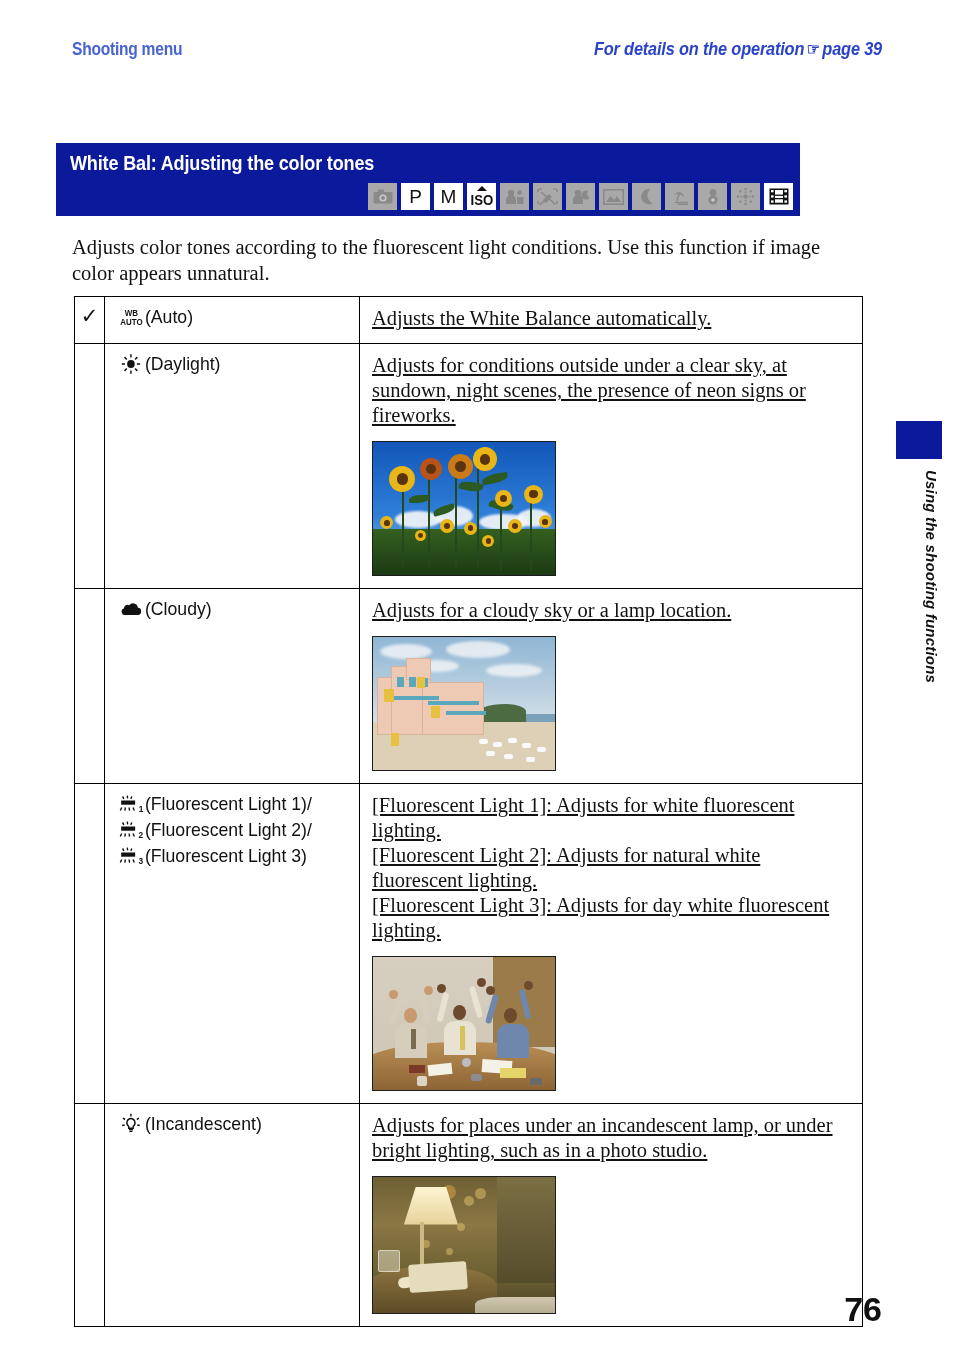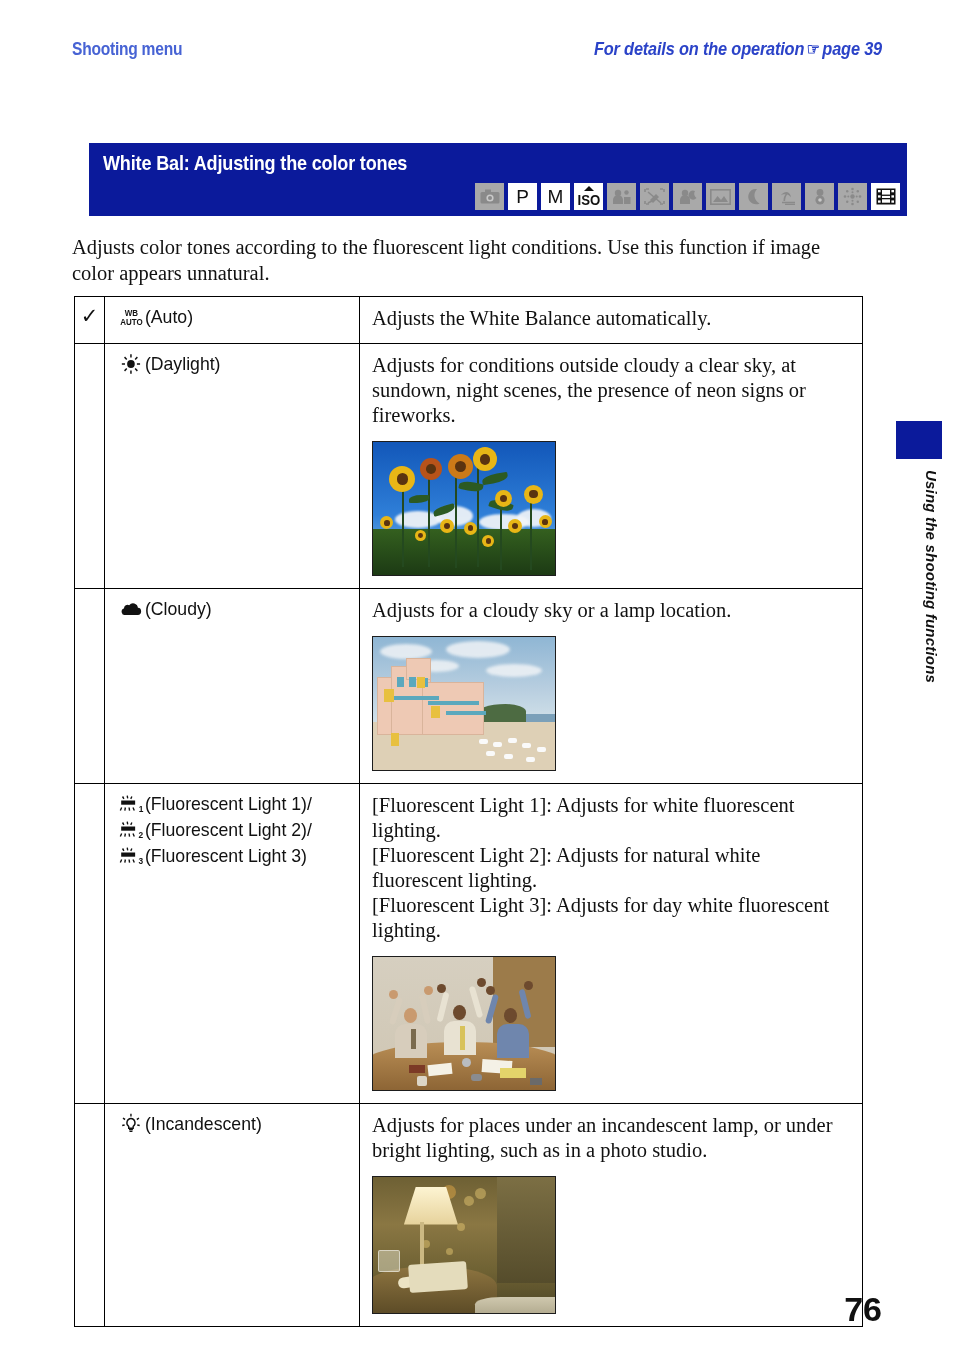--- a/index.html
+++ b/index.html
@@ -36,22 +36,22 @@
     white-space: nowrap;
     letter-spacing: -0.2px;
     transform: scaleX(0.86);
     transform-origin: right center;
   }
   .hand-icon { font-style: normal; font-size: 17px; padding: 0 3px; }
 
   
   .band {
     position: absolute;
-    left: 89px; top: 143px;
-    width: 818px; height: 73px;
+    left: 56px; top: 143px;
+    width: 744px; height: 73px;
     background: #0b1a9b;
   }
   .band-title {
     position: absolute; left: 14px; top: 8px;
     color: #ffffff;
     font-family: "Liberation Sans", sans-serif;
     font-weight: bold; font-size: 21px;
     letter-spacing: -0.2px;
     transform: scaleX(0.86);
     transform-origin: left center;
@@ -129,21 +129,21 @@
     transform-origin: left top;
   }
   .opt-line + .opt-line { margin-top: 2px; }
   .opt-ico {
     width: 30px; min-width: 30px;
     display: inline-flex; align-items: center; justify-content: center;
     height: 24px;
   }
 
   .desc-cell { padding: 9px 12px 12px 12px; }
-  .desc-text { font-size: 20.5px; line-height: 25px; color: #111; }
+  .desc-text { font-size: 20.5px; line-height: 25px; color: #111; text-decoration: underline; }
 
   
   .photo {
     width: 184px; height: 135px;
     margin-top: 13px;
     border: 1px solid #1d1d1d;
     position: relative; overflow: hidden;
   }
   .photo.tall { height: 138px; }
 
@@ -441,21 +441,21 @@
                     <path d="M11 1.2v3.4M11 17.4v3.4M1.2 11h3.4M17.4 11h3.4M4.1 4.1l2.4 2.4M15.5 15.5l2.4 2.4M17.9 4.1l-2.4 2.4M6.5 15.5l-2.4 2.4"></path>
                   </g>
                 </svg>
           </span>
           <span>(Daylight)</span>
         </div>
       </div>
     </td>
     <td class="c-desc">
       <div class="desc-cell">
-        <div class="desc-text">Adjusts for conditions outside cloudy a clear sky, at sundown, night scenes, the presence of neon signs or fireworks.</div>
+        <div class="desc-text">Adjusts for conditions outside under a clear sky, at sundown, night scenes, the presence of neon signs or fireworks.</div>
         <div class="photo ph-sun">
           <div class="cloud" style="left:12%;top:52%;width:46px;height:17px;"></div>
           <div class="cloud" style="left:34%;top:48%;width:38px;height:20px;"></div>
           <div class="cloud" style="left:58%;top:54%;width:50px;height:16px;"></div>
           <div class="cloud" style="left:79%;top:50%;width:34px;height:18px;"></div>
           <div class="grass"></div>
           <div class="stem" style="left:16%;top:22%;height:72%;"></div>
           <div class="stem" style="left:30%;top:16%;height:78%;"></div>
           <div class="stem" style="left:45%;top:13%;height:82%;"></div>
           <div class="stem" style="left:57%;top:8%;height:86%;"></div>

